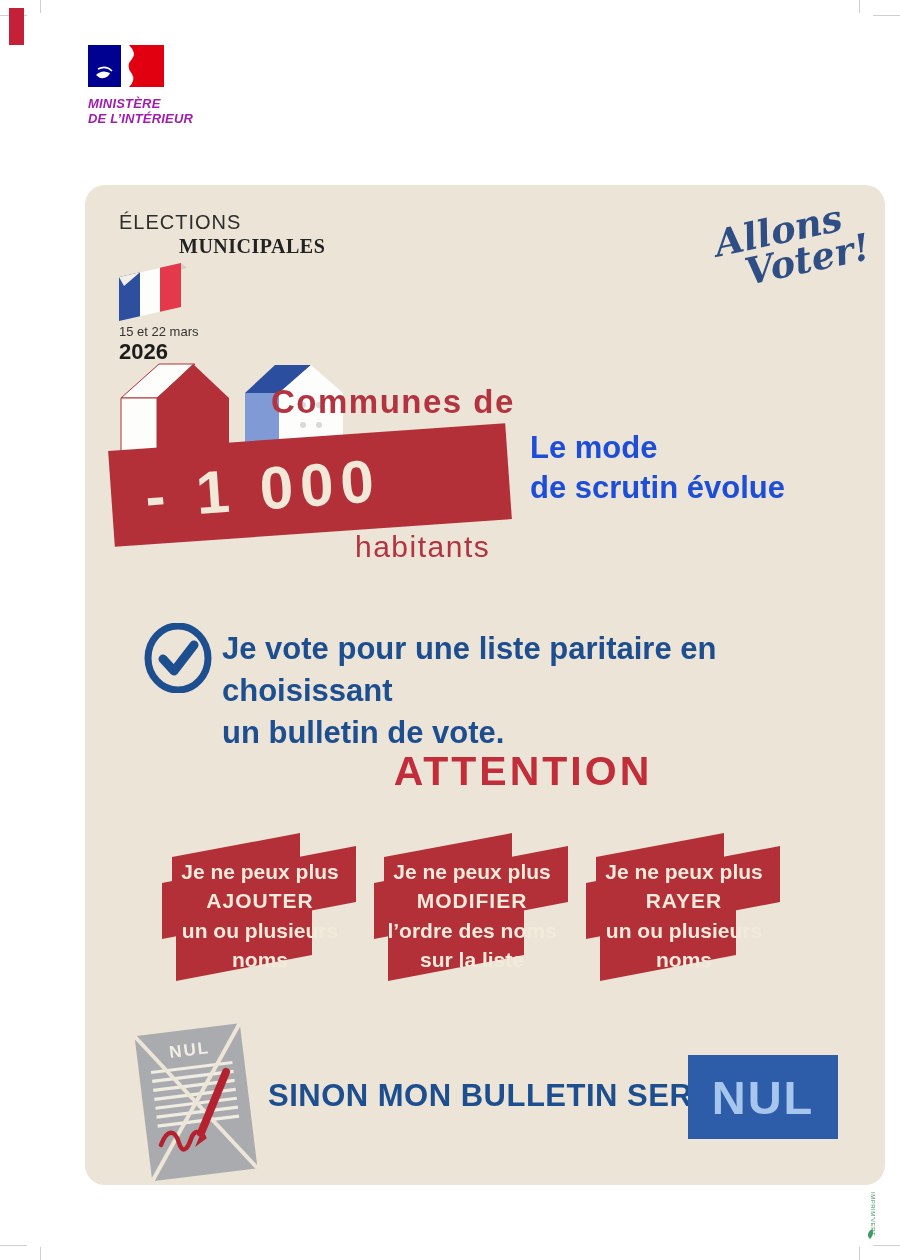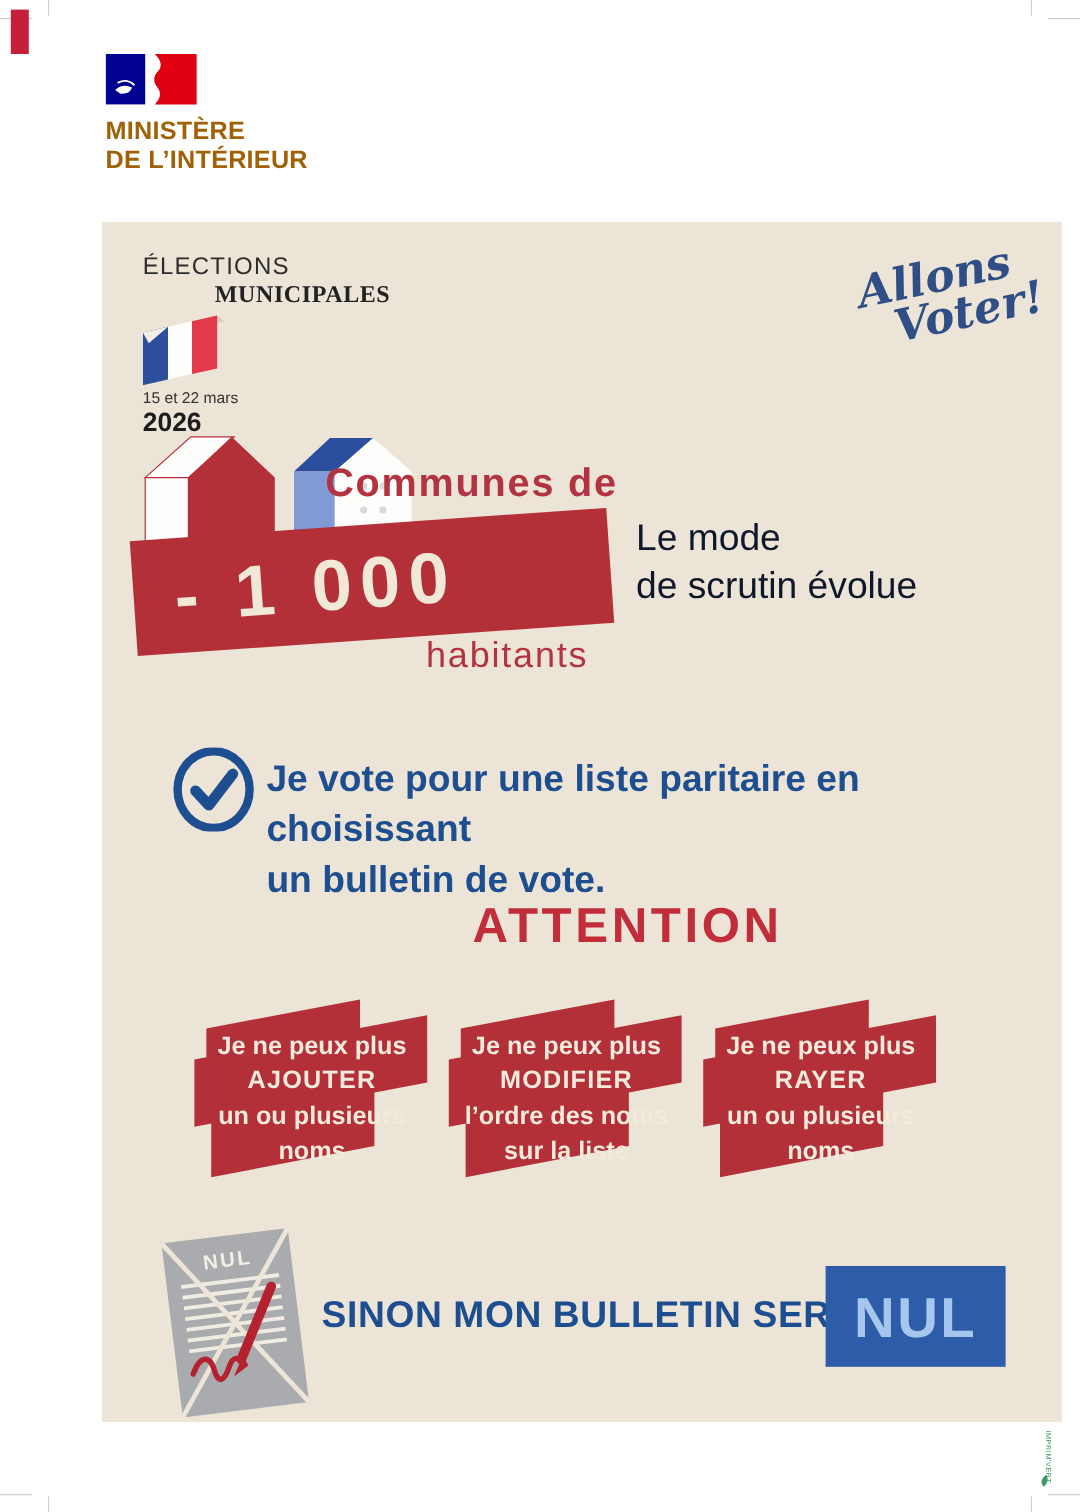--- a/index.html
+++ b/index.html
@@ -4,40 +4,40 @@
 <style>
   html,body{margin:0;padding:0;background:#fff;}
   #page{position:relative;width:900px;height:1260px;background:#ffffff;overflow:hidden;
         font-family:"Liberation Sans",sans-serif;}
   .abs{position:absolute;}
 
   
   .mark{position:absolute;background:#cfcfcf;}
 
   
-  .min-title{font-weight:bold;color:#a16207;font-size:21px;line-height:1.12;letter-spacing:.2px;}
+  .min-title{font-weight:bold;color:#a21caf;font-size:13px;line-height:1.12;letter-spacing:.2px;font-style:italic;}
   .min-motto{font-family:"DejaVu Serif",serif;font-style:italic;color:#222;font-size:13px;line-height:1.5;}
 
   
-  #poster{position:absolute;left:85px;top:185px;width:800px;height:1000px;background:#ECE4D6;}
+  #poster{position:absolute;left:85px;top:185px;width:800px;height:1000px;background:#ECE4D6;border-radius:20px;}
 
   .elect1{font-size:20px;font-weight:300;color:#2d2d2d;letter-spacing:1px;}
   .elect2{font-size:20px;font-weight:bold;color:#222;letter-spacing:.5px;}
   .dates{font-size:13px;color:#333;}
   .year{font-size:22px;font-weight:bold;color:#1c1c1c;}
 
   .slogan{transform:rotate(-12deg);color:#2E4E85;font-family:"DejaVu Serif",serif;
           font-style:italic;font-weight:bold;font-size:37px;line-height:.92;}
   .slogan .l2{margin-left:24px;}
 
   .communes{font-size:33px;font-weight:700;color:#B33340;letter-spacing:1.5px;}
   .popbanner{background:#B33039;transform:rotate(-4deg);display:flex;align-items:center;}
   .popvalue{color:#F1E8D8;font-weight:800;font-size:60px;letter-spacing:7px;padding-left:34px;}
   .habitants{font-size:30px;font-weight:300;color:#B33340;letter-spacing:1.5px;}
-  .headline{font-size:31px;font-weight:400;color:#0f172a;line-height:1.28;}
+  .headline{font-size:31px;font-weight:700;color:#1d4ed8;line-height:1.28;}
 
   .rule-text{font-size:31px;font-weight:800;color:#1D4E8F;line-height:1.35;}
 
   .attention{width:876px;text-align:center;font-size:41px;font-weight:800;color:#C22D3A;letter-spacing:3px;}
 
   .warn{width:200px;height:175px;}
   .warn-text{position:absolute;left:0;top:40px;width:200px;text-align:center;color:#F2EADB;
              font-size:21px;font-weight:bold;line-height:1.4;}
   .warn-text .big{letter-spacing:1px;}
 

